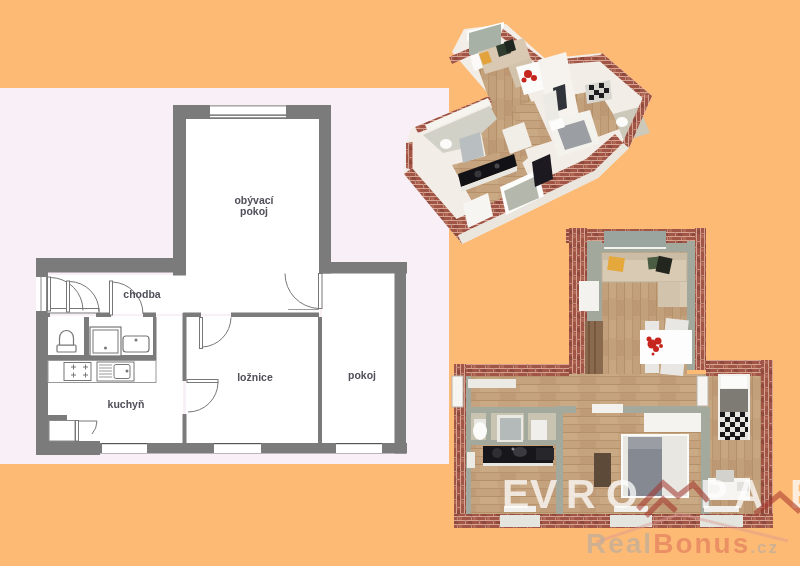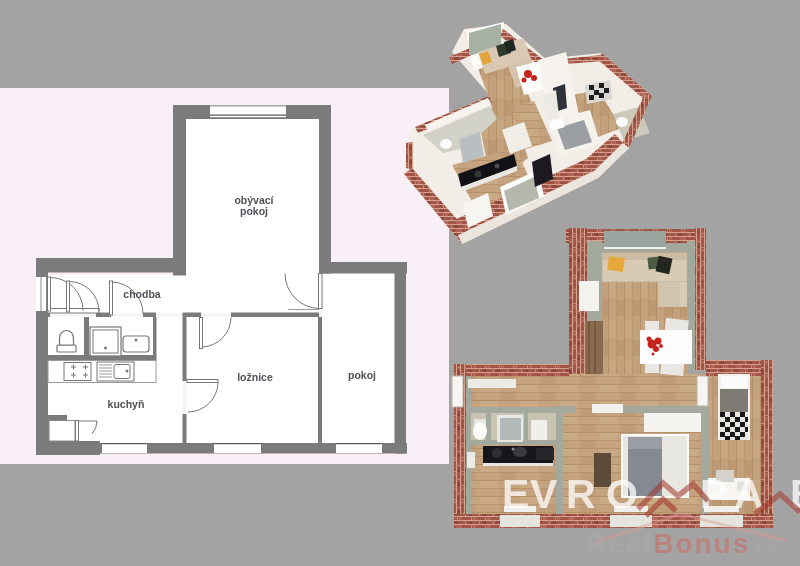--- a/index.html
+++ b/index.html
@@ -1,16 +1,16 @@
 <!DOCTYPE html>
 <html><head>
 <meta charset="utf-8">
 <style>
   html,body{margin:0;padding:0;}
-  #stage{position:relative;width:800px;height:566px;background:#a3a3a3;overflow:hidden;
+  #stage{position:relative;width:800px;height:566px;background:#fdba74;overflow:hidden;
          font-family:"Liberation Sans", sans-serif;}
   svg{position:absolute;left:0;top:0;}
 </style>
 </head>
 <body>
 <div id="stage">
 <svg width="800" height="566" viewBox="0 0 800 566">
 <defs>
   <pattern id="brickH" width="14" height="8" patternUnits="userSpaceOnUse">
     <rect width="14" height="8" fill="#a05547"></rect>

